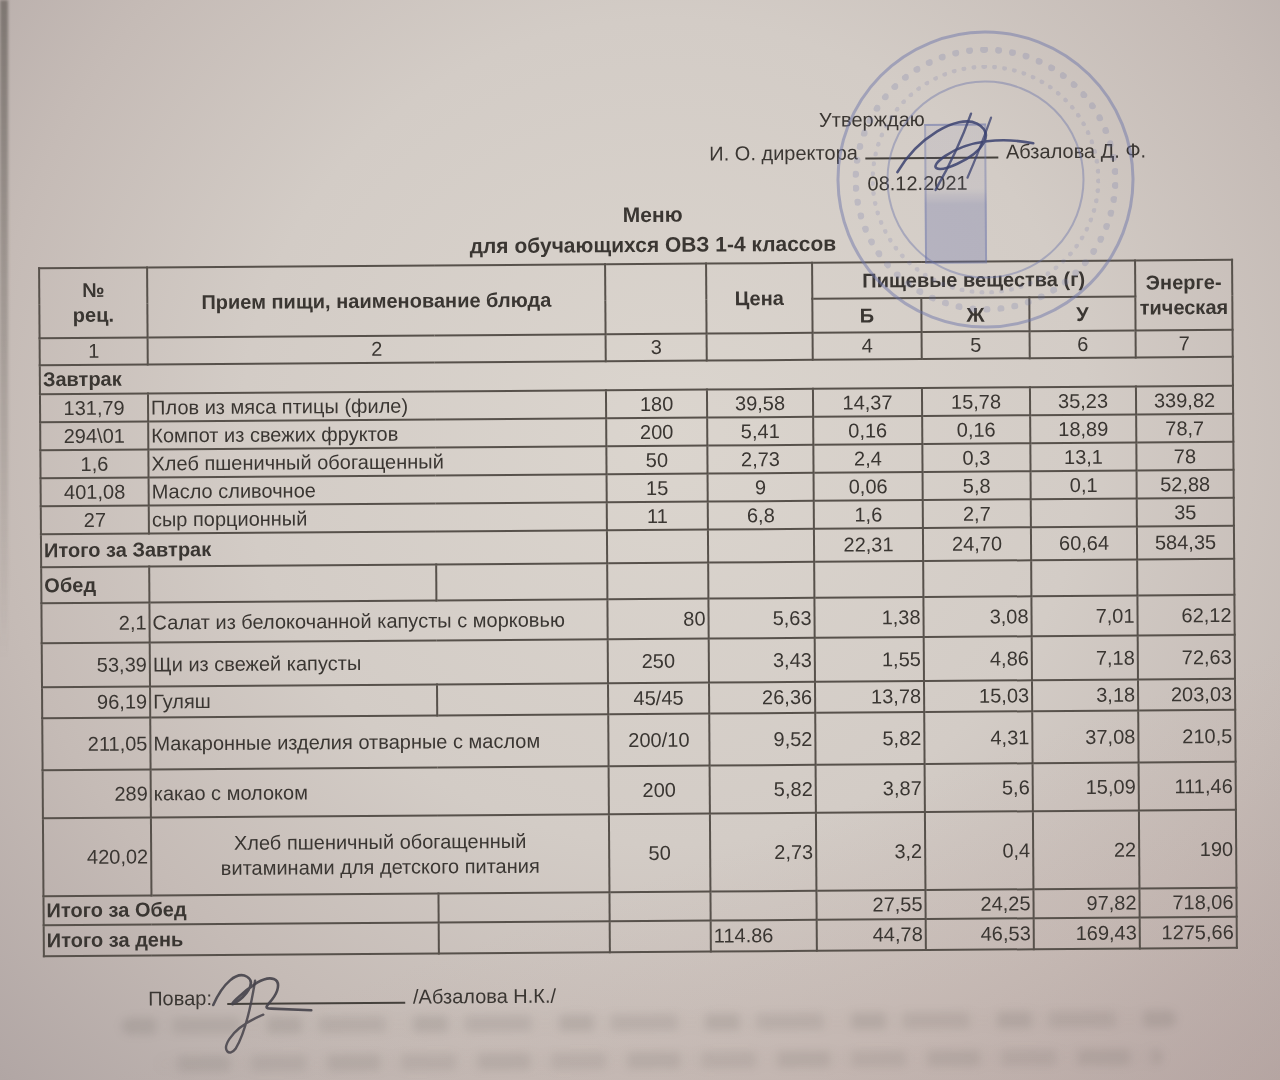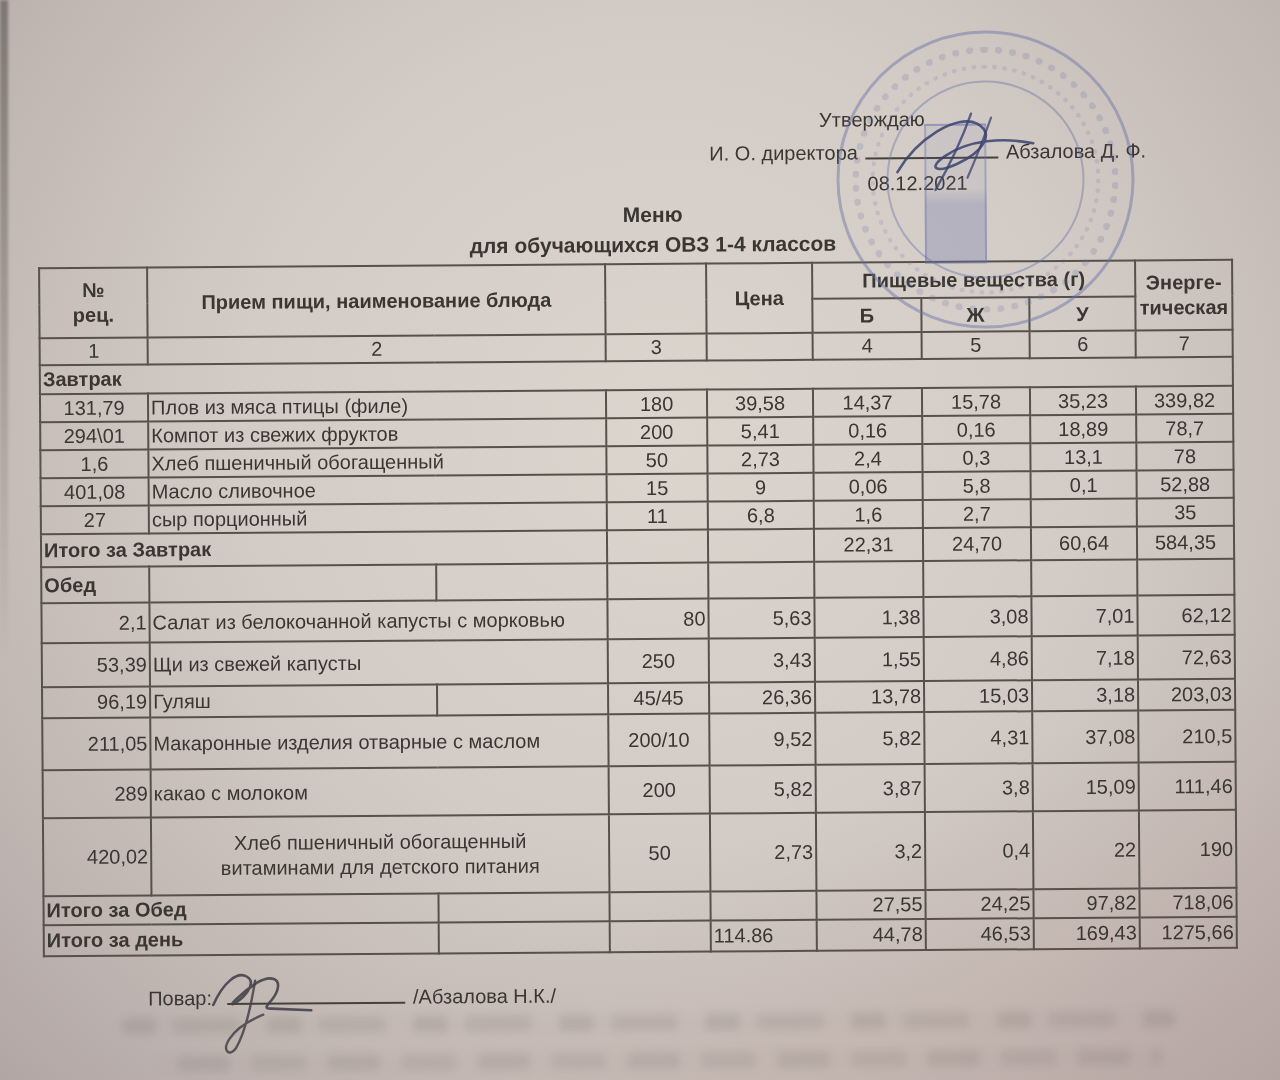--- a/index.html
+++ b/index.html
@@ -262,21 +262,21 @@
           <td class="r pr12 vbot pb4">4,31</td>
           <td class="r pr12 vbot pb4">37,08</td>
           <td class="r pr12 vbot pb4">210,5</td>
         </tr>
         <tr style="height: 48px;">
           <td class="r pr4 vtop pt6">289</td>
           <td colspan="2" class="l pl64">какао с молоком</td>
           <td class="c vbot pb4">200</td>
           <td class="r pr12 vbot pb4">5,82</td>
           <td class="r pr12 vbot pb4">3,87</td>
-          <td class="r pr12 vbot pb4">3,8</td>
+          <td class="r pr12 vbot pb4">5,6</td>
           <td class="r pr12 vbot pb4">15,09</td>
           <td class="r pr12 vbot pb4">111,46</td>
         </tr>
         <tr style="height: 78px;">
           <td class="r pr4 vbot pb8">420,02</td>
           <td colspan="2" class="c pre lh2">Хлеб пшеничный обогащенный
 витаминами для детского питания</td>
           <td class="c vbot pb8">50</td>
           <td class="r pr12 vbot pb8">2,73</td>
           <td class="r pr12 vbot pb4">3,2</td>

